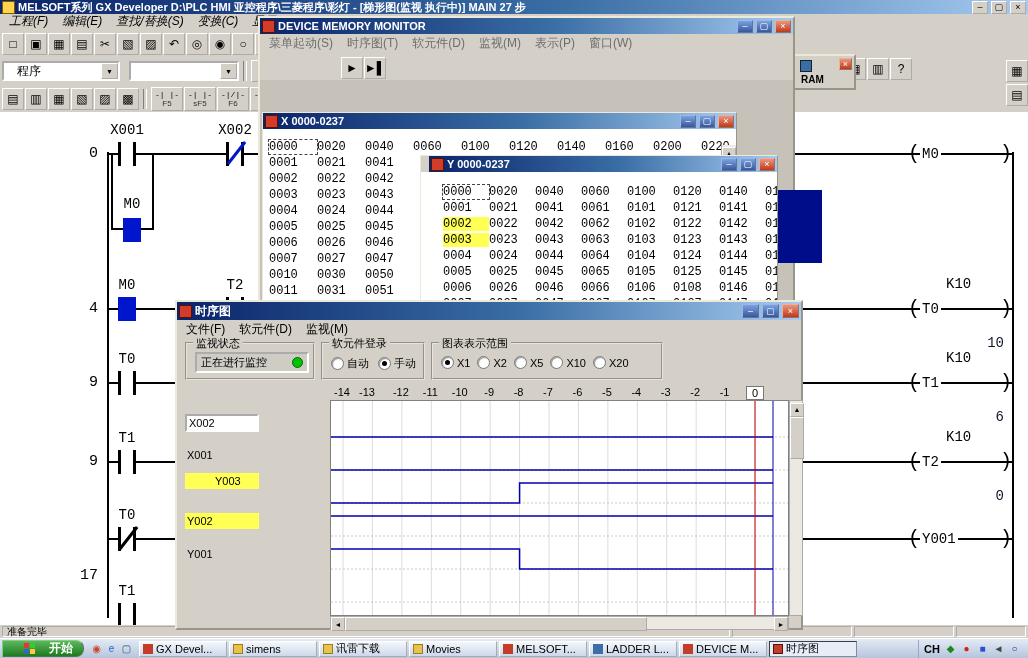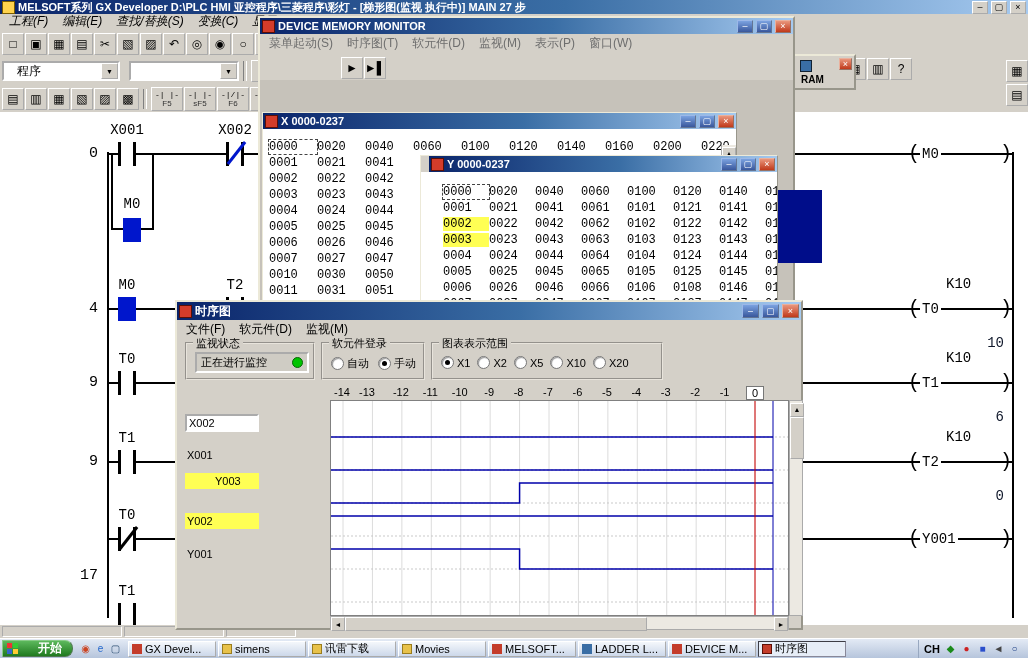--- a/index.html
+++ b/index.html
@@ -59,21 +59,21 @@
   .coil .cname{font-size:14px;background:#fff;padding:0 2px;}
   .coil .close{margin-left:auto;}
   .klbl{position:absolute;left:946px;font-size:14px;}
   .pval{position:absolute;left:950px;width:54px;text-align:right;color:#0f172a;font-size:14px;}
   
   #statusbar{position:absolute;left:0;top:625px;width:1028px;height:13px;background:#d4d0c8;display:flex;gap:2px;padding:1px 2px;box-sizing:border-box;}
   .spanel{border:1px inset #fff;font-size:10px;line-height:10px;padding:0 4px;}
   #taskbar{position:absolute;left:0;top:638px;width:1028px;height:20px;background:linear-gradient(#e3eaf5,#b6c5dc);
            display:flex;align-items:center;gap:2px;padding:0 2px;border-top:1px solid #fff;z-index:100;box-sizing:border-box;}
   .start-btn{height:17px;background:linear-gradient(#5cb85c,#1f7a1f);color:#fff;font-weight:bold;border:1px outset #8c8;
-             border-radius:0 8px 8px 0;display:flex;align-items:center;gap:19px;padding:0 10px 0 4px;font-size:12px;font-family:Liberation Mono, monospace;}
+             border-radius:0 8px 8px 0;display:flex;align-items:center;gap:13px;padding:0 10px 0 21px;font-size:12px;font-family:Liberation Mono, monospace;}
   .winflag{width:12px;height:12px;display:grid;grid-template-columns:5px 5px;grid-template-rows:5px 5px;gap:1px;}
   .winflag i:nth-child(1){background:#e33;}.winflag i:nth-child(2){background:#3c3;}
   .winflag i:nth-child(3){background:#36c;}.winflag i:nth-child(4){background:#fc3;}
   #tasks{display:flex;gap:2px;}
   .task{height:16px;width:88px;display:flex;align-items:center;gap:3px;padding:0 3px;font-size:11px;
         background:linear-gradient(#f4f7fb,#ccd8ea);border:1px outset #fff;overflow:hidden;white-space:nowrap;box-sizing:border-box;}
   .task.active{border:1px inset #889;background:#e6edf7;}
   .task-ico{width:10px;height:10px;flex:none;}
   .ico-app{background:#c43c2a;}.ico-folder{background:#e8c24a;border:1px solid #9a7d1e;box-sizing:border-box;}
   .ico-window{background:#3a6ea5;}.ico-chart{background:#c43c2a;border:1px solid #5c0f06;box-sizing:border-box;}
@@ -308,20 +308,21 @@
         <span class="paren">(</span>
         <span class="cname">Y001</span>
         <span class="paren close">)</span>
       </div>
 
       <div class="lbl" style="top:471px;left:105px;">T1</div>
       <div class="contact" style="top:491px;left:118px;"></div>
     </div>
 
     <div id="statusbar">
+      <span class="spanel" style="flex:1;">准备完毕</span>
       <span class="spanel" style="width:110px;"></span>
       <span class="spanel" style="width:90px;"></span>
       <span class="spanel" style="width:60px;"></span>
     </div>
   </div>
 
   <div id="blue-block"></div>
 
   <div id="ram-win" class="window">
     <span id="ram-ico"></span>

